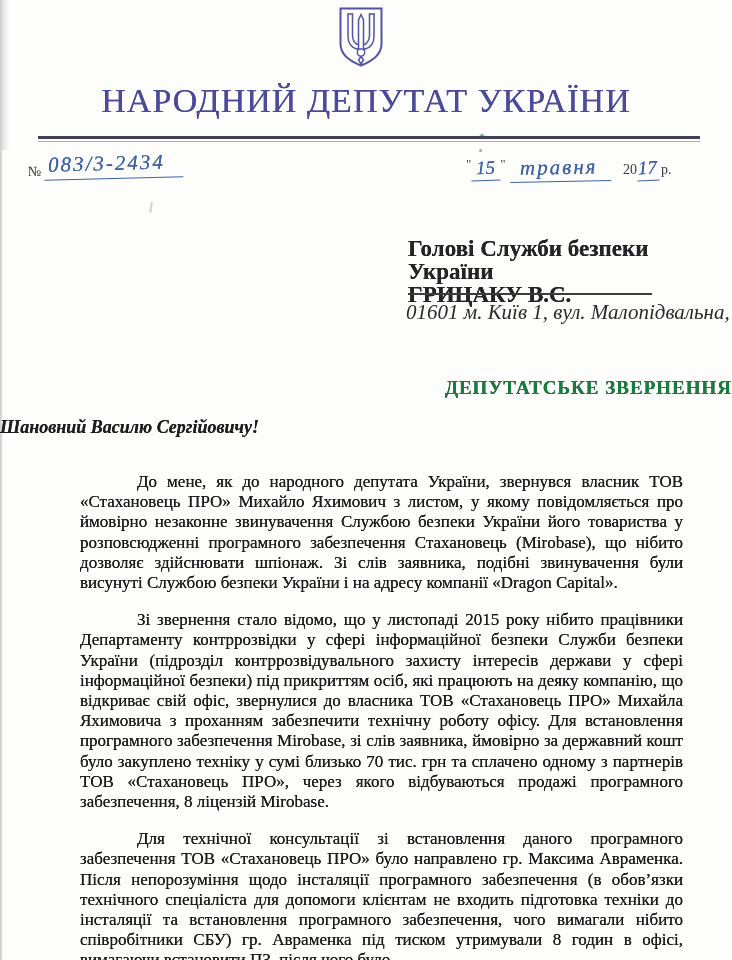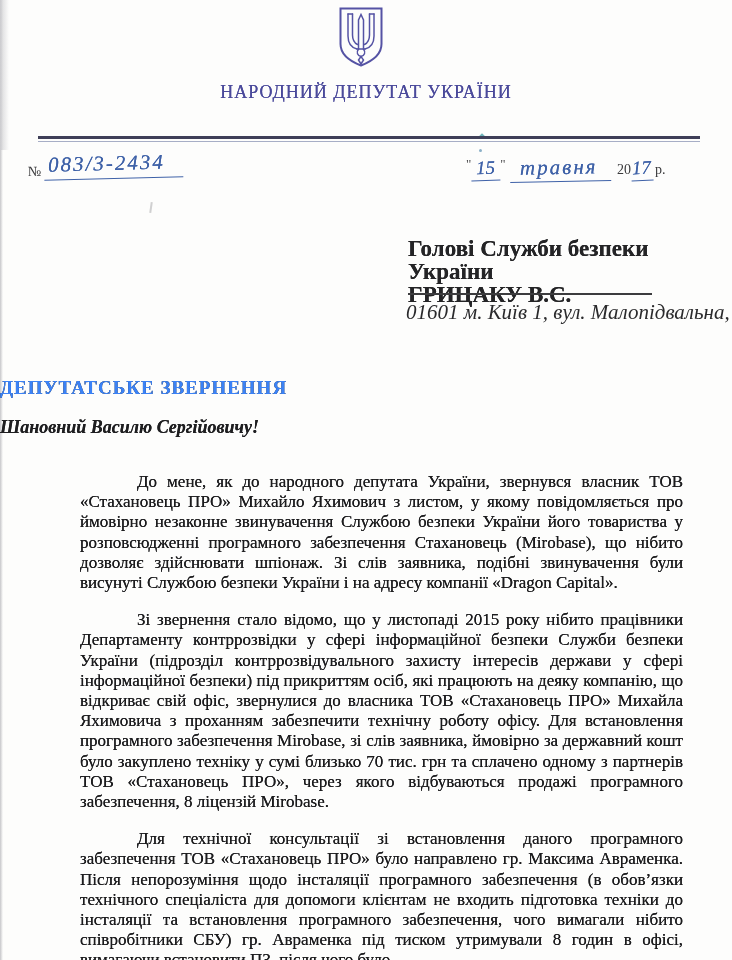--- a/index.html
+++ b/index.html
@@ -33,21 +33,21 @@
   .artifact-gray{
     position:absolute;left:150px;top:202px;width:2px;height:11px;
     background:#c4c4c6;transform:rotate(8deg);opacity:.8;
   }
 
   
   .emblem{position:absolute;left:338px;top:6px;width:46px;height:62px;}
   .lh-title{
     position:absolute;left:0;top:82px;width:732px;
     text-align:center;
-    font-size:18px;letter-spacing:1px;
+    font-size:34px;letter-spacing:1px;
     color:#4b4a9b;
     text-shadow:0 0 .4px #4b4a9b;
     white-space:nowrap;
   }
   .rule-wrap{position:absolute;left:38px;top:136px;width:662px;}
   .rule-top{height:2.5px;background:#3f3f58;}
   .rule-bottom{height:1px;background:#a7aec6;margin-top:2px;}
 
   
   .no-sign{
@@ -76,21 +76,21 @@
     display:inline-block;font-size:19px;
     border-bottom:1.4px solid #3f62a8;
     padding:0 5px 1px 5px;transform:rotate(-2deg);
   }
   .date-month{
     display:inline-block;font-size:21px;letter-spacing:2px;
     border-bottom:1.4px solid #3f62a8;
     padding:0 14px 1px 10px;margin-left:4px;
     transform:rotate(-1deg);
   }
-  .date-year-printed{font-size:14px;color:#3a3a3c;margin-left:6px;}
+  .date-year-printed{font-size:14px;color:#3a3a3c;margin-left:12px;}
   .date-year-written{
     display:inline-block;font-size:19px;
     border-bottom:1.2px solid #3f62a8;
     padding:0 2px 1px 1px;transform:rotate(-3deg);
   }
   .date-year-suffix{font-size:14px;color:#3a3a3c;margin-left:2px;}
 
   
   .addressee{
     position:absolute;left:408px;top:237px;width:310px;
@@ -103,22 +103,22 @@
   }
   .addressee-address{
     position:absolute;left:406px;top:300px;width:320px;
     font-style:italic;font-size:21px;color:#2a2a2c;
     white-space:nowrap;
   }
 
   
   .doc-title{
     position:absolute;left:0;top:377px;width:732px;
-    text-align:left;font-weight:bold;font-size:19px;
-    letter-spacing:1px;color:#3b82f6;
+    text-align:right;font-weight:bold;font-size:19px;
+    letter-spacing:1px;color:#15803d;
     text-shadow:0 0 .3px #1e1e20;
   }
   .salutation{
     position:absolute;left:0;top:417px;width:720px;
     text-align:left;font-weight:bold;font-style:italic;font-size:18px;
     color:#1e1e20;text-shadow:0 0 .3px #1e1e20;
   }
 
   
   .body-text{

